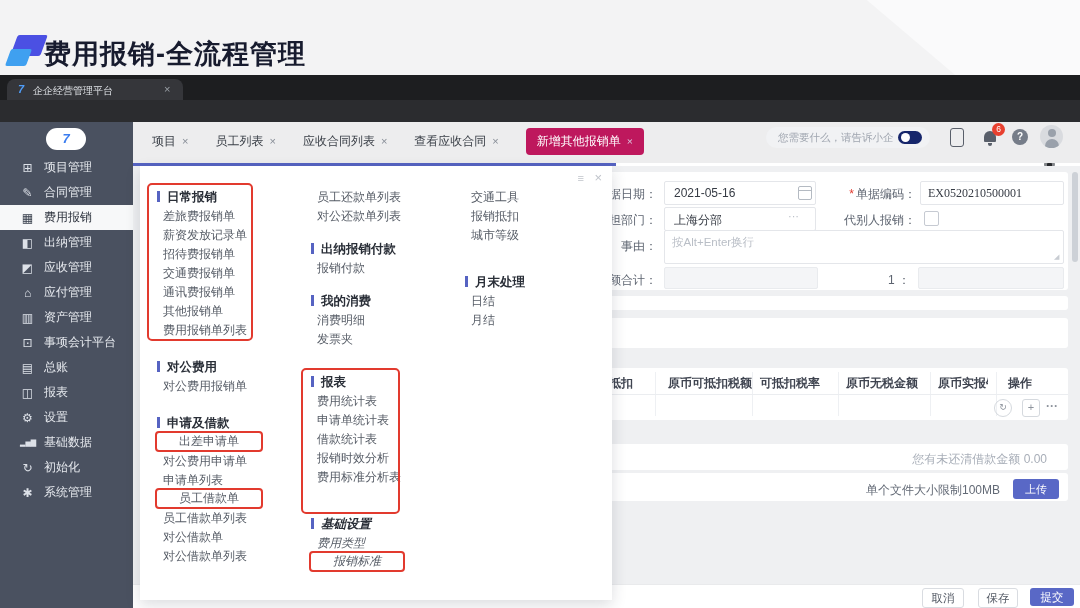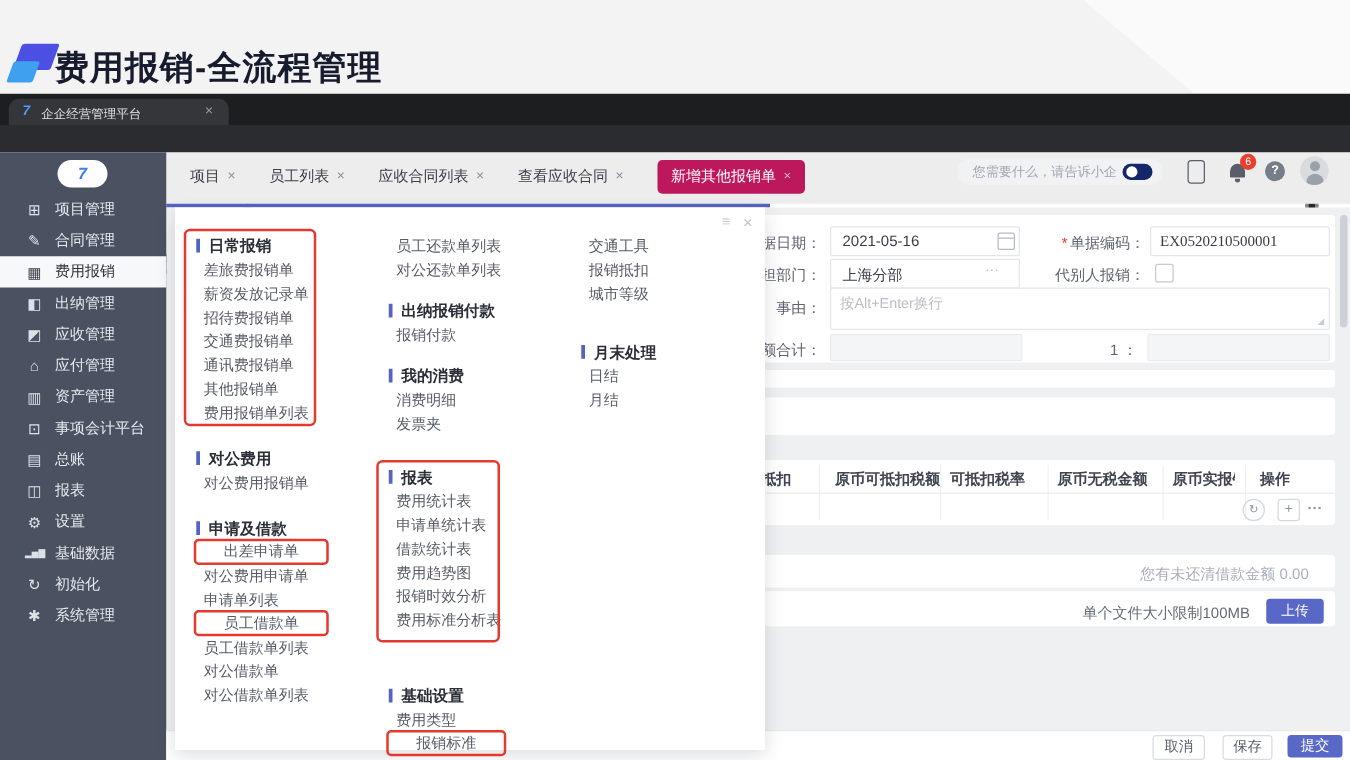--- a/index.html
+++ b/index.html
@@ -354,25 +354,24 @@
       <div class="msec" style="margin-top:14px;">
         <div class="m-h">我的消费</div>
         <div class="m-i">消费明细</div>
         <div class="m-i">发票夹</div>
       </div>
       <div class="msec sec-box box-report" style="margin-top:24px;">
         <div class="m-h">报表</div>
         <div class="m-i">费用统计表</div>
         <div class="m-i">申请单统计表</div>
         <div class="m-i">借款统计表</div>
-        <div class="m-i">费用趋势图</div>
         <div class="m-i">报销时效分析</div>
         <div class="m-i">费用标准分析表</div>
       </div>
-      <div class="msec" style="margin-top:42px;">
+      <div class="msec" style="margin-top:28px;font-style:italic;">
         <div class="m-h">基础设置</div>
         <div class="m-i">费用类型</div>
         <div class="m-i"><span class="it-box">报销标准</span></div>
       </div>
     </div>
 
     <div class="mcol c3">
       <div class="msec">
         <div class="m-i">交通工具</div>
         <div class="m-i">报销抵扣</div>

